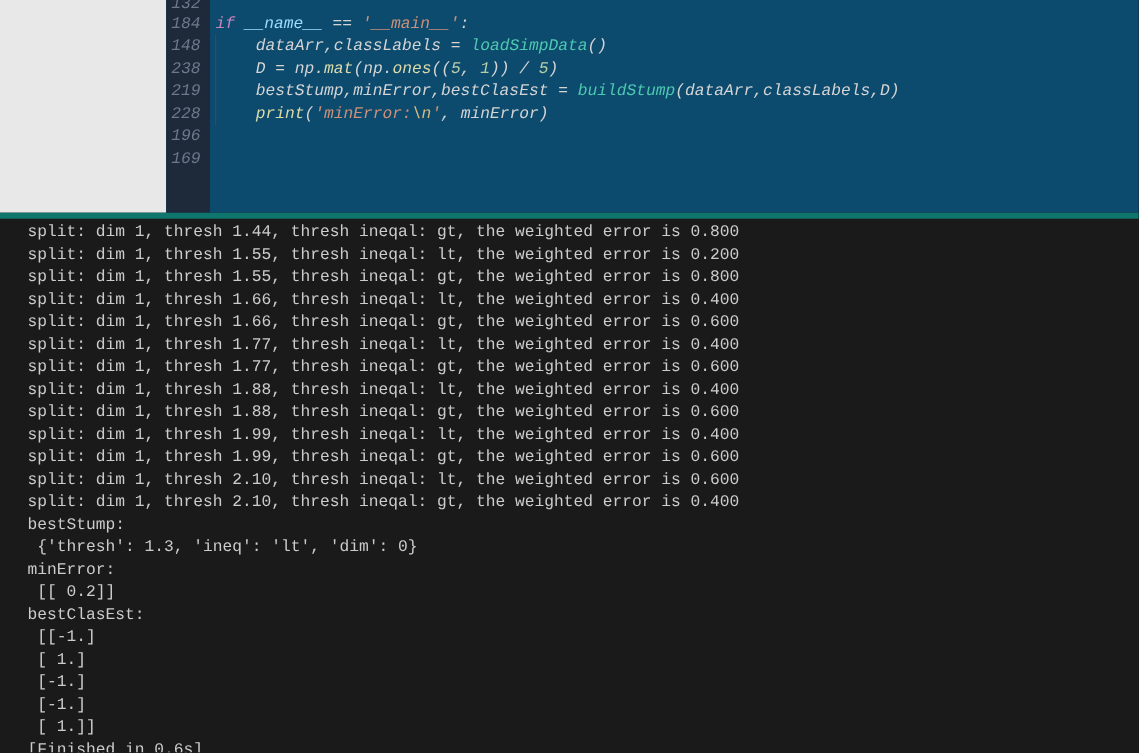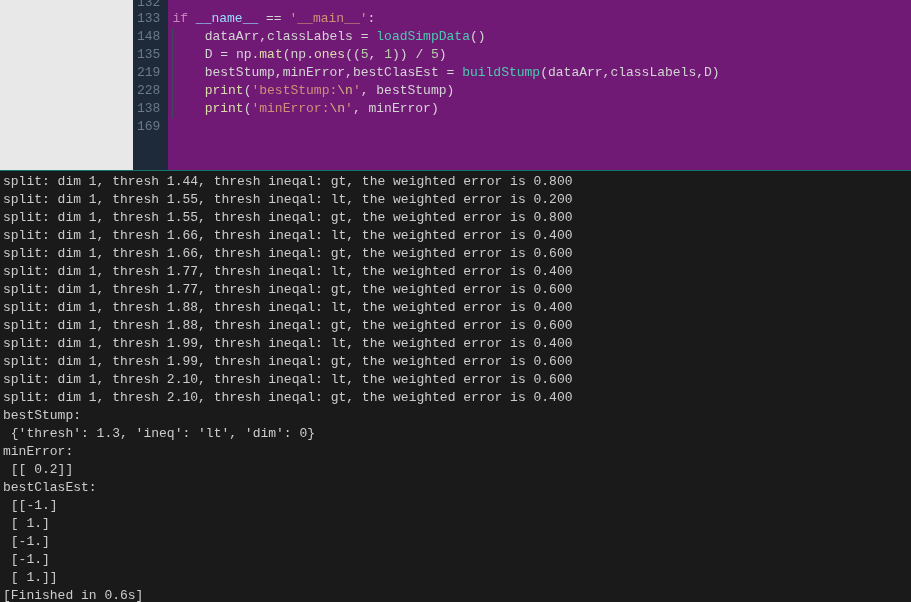--- a/index.html
+++ b/index.html
@@ -19,21 +19,22 @@
     background: #1e2a3a;
   }
   .sidebar-stub {
     width: 133px;
     background: #e8e8e8;
     flex-shrink: 0;
   }
   .code-area {
     flex: 1;
     display: flex;
-    background: #701a75;
+    background: #0c4a6e;
+    font-style: italic;
   }
   .gutter {
     background: #1e2a3a;
     color: #6a7a8a;
     text-align: right;
     padding: 0 8px 0 4px;
     user-select: none;
   }
   .gutter .ln { display:block; height:18px; line-height:18px; }
   .gutter .ln.cut { height:10px; line-height:6px; overflow:hidden; }
@@ -52,49 +53,48 @@
   .tok-fn   { color:#4ec9b0; }
   .tok-call { color:#dcdcaa; }
   .tok-num  { color:#b5cea8; }
   .tok-str  { color:#ce9178; }
   .tok-esc  { color:#d7ba7d; }
   .tok-bname{ color:#9cdcfe; }
 
   .output-pane {
     background: #1a1a1a;
     color: #cccccc;
-    padding: 2px 3px;
+    padding: 2px 22px;
     white-space: pre;
     height: calc(602px - 170px);
     overflow: hidden;
-    border-top: 1px solid #0f766e;
+    border-top: 5px solid #0f766e;
   }
   .output-pane .oline { height:18px; line-height:18px; }
 </style>
 </head>
 <body>
 
 <div class="editor-pane">
   <div class="sidebar-stub"></div>
   <div class="code-area">
     <div class="gutter">
         <span class="ln cut">132</span>
-        <span class="ln">133</span>
+        <span class="ln">184</span>
         <span class="ln">148</span>
-        <span class="ln">135</span>
+        <span class="ln">238</span>
         <span class="ln">219</span>
         <span class="ln">228</span>
-        <span class="ln">138</span>
+        <span class="ln">196</span>
         <span class="ln">169</span>
       </div>
     <div class="code-lines">
         <div class="line cut"></div>
         <div class="line"><span class="tok-kw">if</span> <span class="tok-bname">__name__</span> <span class="tok-op">==</span> <span class="tok-str">'__main__'</span><span class="tok-op">:</span></div>
         <div class="line"><span class="indent-guide">&nbsp;&nbsp;&nbsp;&nbsp;</span><span class="tok-var">dataArr</span><span class="tok-op">,</span><span class="tok-var">classLabels</span> <span class="tok-op">=</span> <span class="tok-fn">loadSimpData</span><span class="tok-op">()</span></div>
         <div class="line"><span class="indent-guide">&nbsp;&nbsp;&nbsp;&nbsp;</span><span class="tok-var">D</span> <span class="tok-op">=</span> <span class="tok-var">np</span><span class="tok-op">.</span><span class="tok-call">mat</span><span class="tok-op">(</span><span class="tok-var">np</span><span class="tok-op">.</span><span class="tok-call">ones</span><span class="tok-op">((</span><span class="tok-num">5</span><span class="tok-op">, </span><span class="tok-num">1</span><span class="tok-op">)) </span><span class="tok-op">/ </span><span class="tok-num">5</span><span class="tok-op">)</span></div>
         <div class="line"><span class="indent-guide">&nbsp;&nbsp;&nbsp;&nbsp;</span><span class="tok-var">bestStump</span><span class="tok-op">,</span><span class="tok-var">minError</span><span class="tok-op">,</span><span class="tok-var">bestClasEst</span> <span class="tok-op">=</span> <span class="tok-fn">buildStump</span><span class="tok-op">(</span><span class="tok-var">dataArr</span><span class="tok-op">,</span><span class="tok-var">classLabels</span><span class="tok-op">,</span><span class="tok-var">D</span><span class="tok-op">)</span></div>
-        <div class="line"><span class="indent-guide">&nbsp;&nbsp;&nbsp;&nbsp;</span><span class="tok-call">print</span><span class="tok-op">(</span><span class="tok-str">'bestStump:</span><span class="tok-esc">\n</span><span class="tok-str">'</span><span class="tok-op">, </span><span class="tok-var">bestStump</span><span class="tok-op">)</span></div>
         <div class="line"><span class="indent-guide">&nbsp;&nbsp;&nbsp;&nbsp;</span><span class="tok-call">print</span><span class="tok-op">(</span><span class="tok-str">'minError:</span><span class="tok-esc">\n</span><span class="tok-str">'</span><span class="tok-op">, </span><span class="tok-var">minError</span><span class="tok-op">)</span></div>
       </div>
   </div>
 </div>
 
 <div class="output-pane"><div class="oline">split: dim 1, thresh 1.44, thresh ineqal: gt, the weighted error is 0.800</div><div class="oline">split: dim 1, thresh 1.55, thresh ineqal: lt, the weighted error is 0.200</div><div class="oline">split: dim 1, thresh 1.55, thresh ineqal: gt, the weighted error is 0.800</div><div class="oline">split: dim 1, thresh 1.66, thresh ineqal: lt, the weighted error is 0.400</div><div class="oline">split: dim 1, thresh 1.66, thresh ineqal: gt, the weighted error is 0.600</div><div class="oline">split: dim 1, thresh 1.77, thresh ineqal: lt, the weighted error is 0.400</div><div class="oline">split: dim 1, thresh 1.77, thresh ineqal: gt, the weighted error is 0.600</div><div class="oline">split: dim 1, thresh 1.88, thresh ineqal: lt, the weighted error is 0.400</div><div class="oline">split: dim 1, thresh 1.88, thresh ineqal: gt, the weighted error is 0.600</div><div class="oline">split: dim 1, thresh 1.99, thresh ineqal: lt, the weighted error is 0.400</div><div class="oline">split: dim 1, thresh 1.99, thresh ineqal: gt, the weighted error is 0.600</div><div class="oline">split: dim 1, thresh 2.10, thresh ineqal: lt, the weighted error is 0.600</div><div class="oline">split: dim 1, thresh 2.10, thresh ineqal: gt, the weighted error is 0.400</div><div class="oline">bestStump:</div><div class="oline"> {'thresh': 1.3, 'ineq': 'lt', 'dim': 0}</div><div class="oline">minError:</div><div class="oline"> [[ 0.2]]</div><div class="oline">bestClasEst:</div><div class="oline"> [[-1.]</div><div class="oline"> [ 1.]</div><div class="oline"> [-1.]</div><div class="oline"> [-1.]</div><div class="oline"> [ 1.]]</div><div class="oline">[Finished in 0.6s]</div></div>
 
 </body></html>

